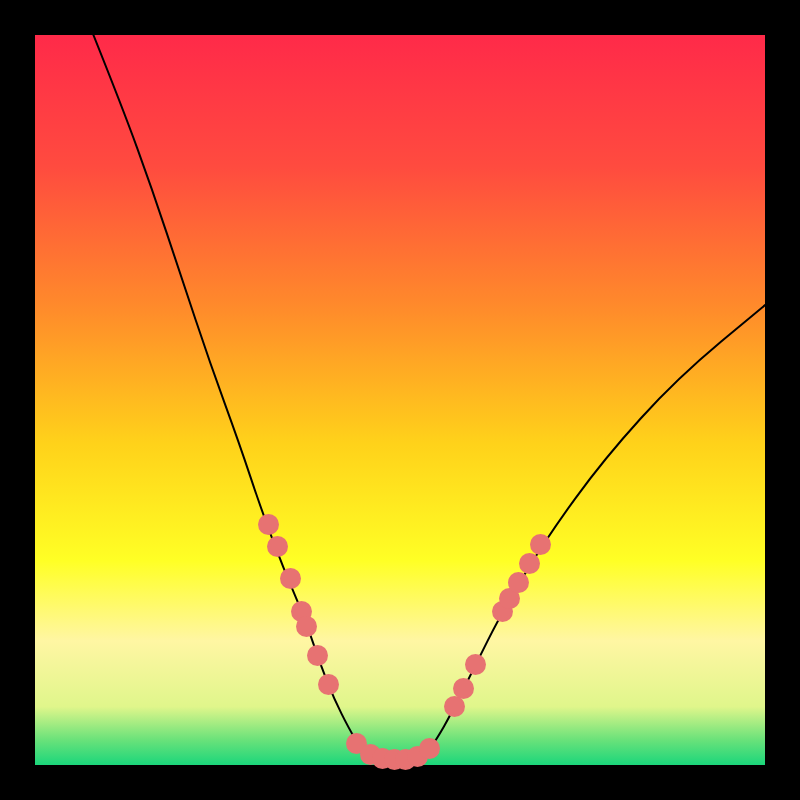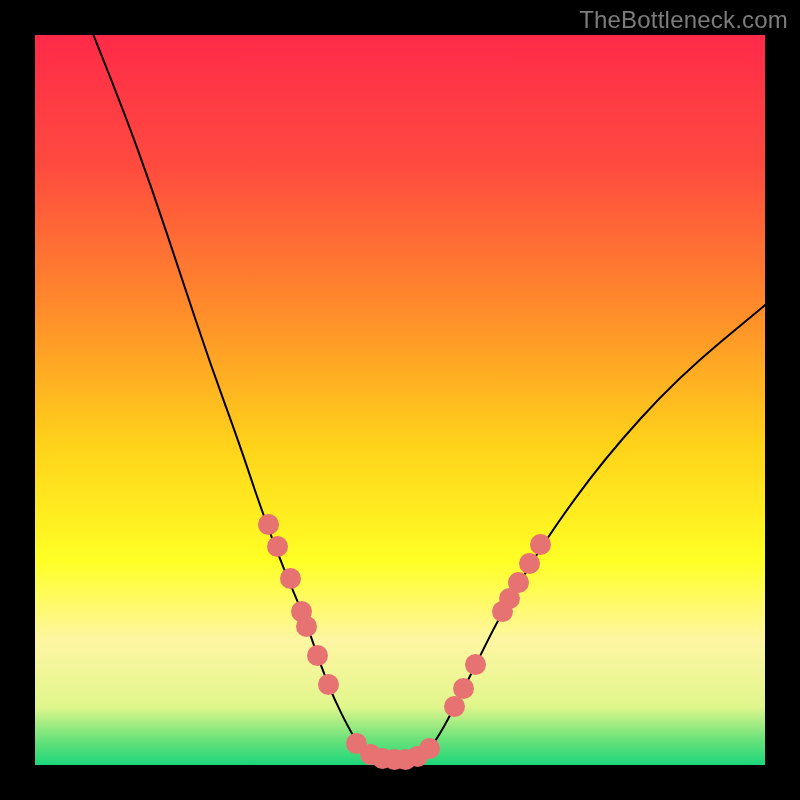--- a/index.html
+++ b/index.html
@@ -46,21 +46,20 @@
     margin-top: -10.5px;
     background: #e77272;
     border-radius: 50%;
     z-index: 3;
   }
 </style>
 </head>
 <body>
 
 <div class="frame">
-  <div class="watermark">TheBottleneck.com</div>
   <div class="plot">
     <svg class="grad" viewBox="0 0 100 100" preserveAspectRatio="none">
       <defs>
         <linearGradient id="bg" x1="0" y1="0" x2="0" y2="1">
             <stop offset="0%" stop-color="#ff2a49"></stop>
             <stop offset="18%" stop-color="#ff4b3f"></stop>
             <stop offset="38%" stop-color="#ff8d2a"></stop>
             <stop offset="56.00000000000001%" stop-color="#ffd21a"></stop>
             <stop offset="72%" stop-color="#ffff25"></stop>
             <stop offset="83%" stop-color="#fff6a3"></stop>

